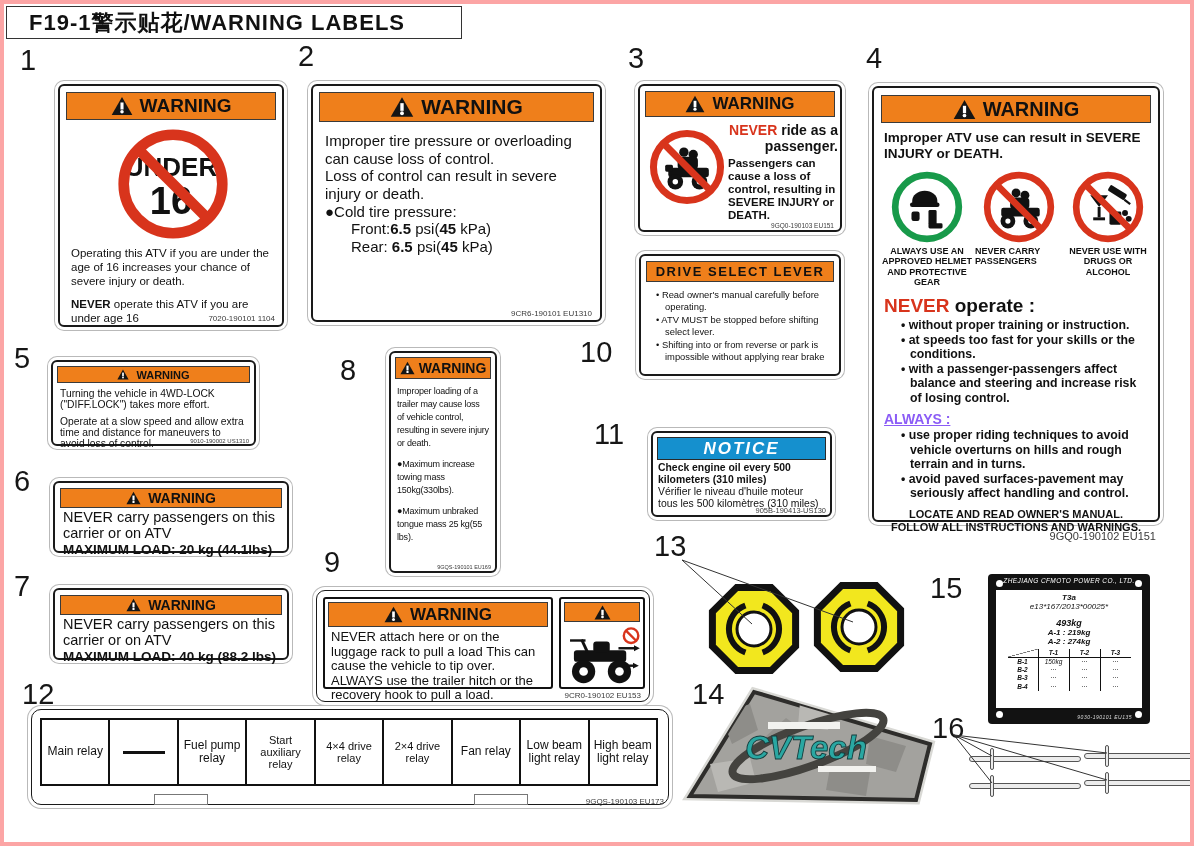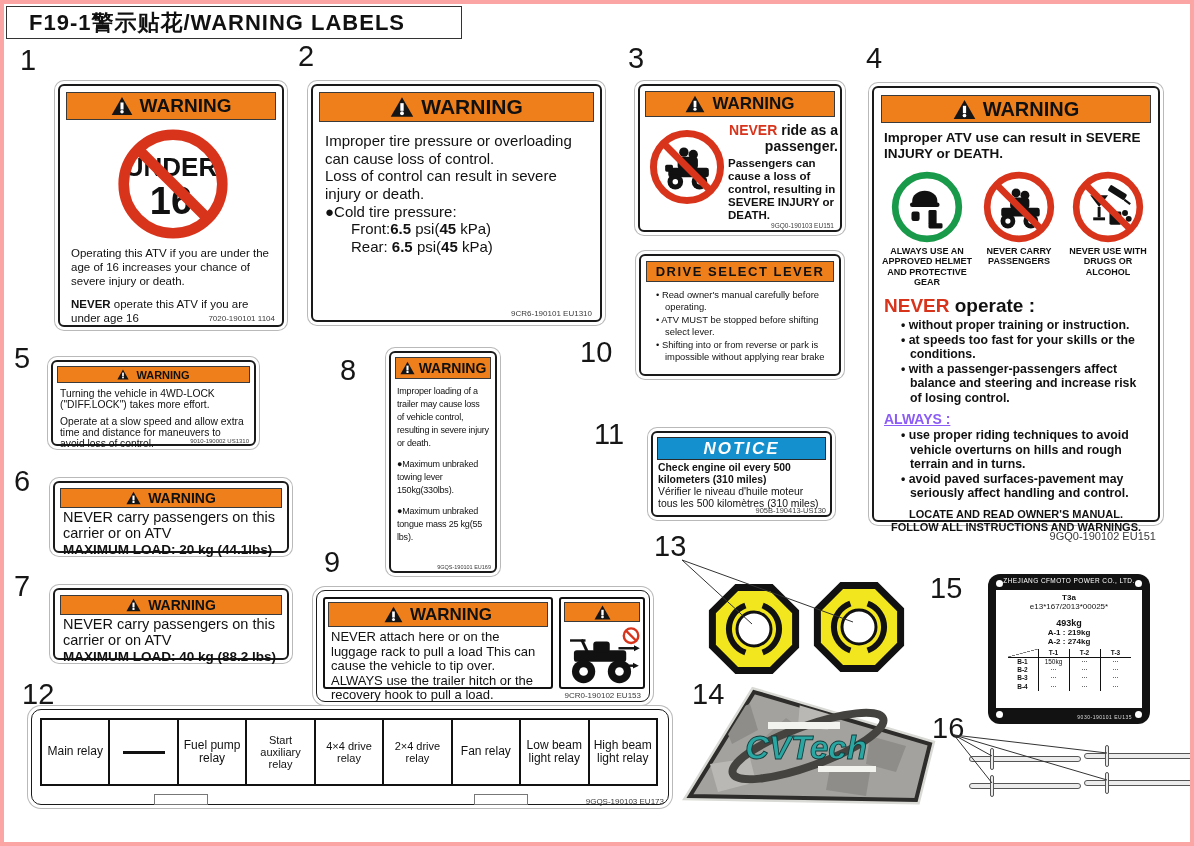--- a/index.html
+++ b/index.html
@@ -19,21 +19,21 @@
   .tline{white-space:nowrap;}
   .strip{position:absolute;height:6px;background:#ececec;border:1px solid #555;border-radius:3px;box-sizing:border-box;}
   .tick{position:absolute;width:4px;background:#ececec;border:1px solid #555;border-radius:2px;box-sizing:border-box;}
   .tab{position:absolute;height:11px;border:1px solid #777;background:#fff;box-sizing:border-box;}
   .title-box{position:absolute;left:2px;top:2px;width:456px;height:33px;border:1.5px solid #333;background:#fff;
              display:flex;align-items:center;padding-left:22px;font-size:22px;font-weight:bold;letter-spacing:1px;box-sizing:border-box;}
   .relay-table{position:absolute;display:flex;border:2px solid #111;background:#fff;box-sizing:border-box;}
   .relay-cell{flex:1;border-right:2px solid #111;display:flex;align-items:center;justify-content:center;
               text-align:center;font-size:12px;padding:2px;line-height:1.1;}
   .relay-cell:last-child{border-right:none;}
-  .plate{position:absolute;background:#121212;border-radius:12px;}
+  .plate{position:absolute;background:#121212;border-radius:4px;font-style:italic;}
   .plate .panel{position:absolute;left:8px;top:16px;width:146px;height:118px;background:#fff;color:#111;text-align:center;}
   .plate-table{border-collapse:collapse;margin:3px auto 0 auto;font-size:6.5px;line-height:1.25;}
   .plate-table th,.plate-table td{padding:0 3px;min-width:24px;}
   .plate-table th{border-bottom:1px solid #111;font-weight:bold;}
   .plate-table td+td, .plate-table th+th{border-left:1px solid #111;}
   .plate-table .corner{background:linear-gradient(to bottom right,transparent 47%,#777 48%,#777 52%,transparent 53%);}
   .rivet{position:absolute;width:7px;height:7px;border-radius:50%;background:#fff;}
   svg{display:block;}
 </style>
 </head>
@@ -148,21 +148,21 @@
         <svg style="margin:0 auto" width="74" height="74" viewBox="0 0 100 100">
           <circle cx="50" cy="50" r="43" fill="none" stroke="#189A4A" stroke-width="9"></circle>
           <path d="M30 42 a17 14 0 0 1 34 0 l0 6 l-34 0 z" fill="#111"></path>
           <rect x="27" y="44" width="40" height="6" rx="3" fill="#111"></rect>
           <rect x="52" y="54" width="11" height="20" rx="2" fill="#111"></rect>
           <rect x="52" y="72" width="19" height="7" rx="2" fill="#111"></rect>
           <rect x="29" y="56" width="11" height="13" rx="3" fill="#111"></rect>
         </svg>
         <div style="font-size:9px;font-weight:bold;line-height:1.15;margin-top:2px">ALWAYS USE AN APPROVED HELMET AND PROTECTIVE GEAR</div>
       </div>
-      <div style="width:88px;text-align:center">
+      <div style="width:88px;text-align:left">
         <svg style="margin:0 auto" width="74" height="74" viewBox="0 0 100 100">
           <circle cx="50" cy="50" r="43" fill="none" stroke="#D8341C" stroke-width="9"></circle>
           <circle cx="46" cy="31" r="6" fill="#111"></circle>
             <circle cx="58" cy="34" r="6" fill="#111"></circle>
           <rect x="38" y="37" width="26" height="16" rx="5" fill="#111"></rect>
           <rect x="26" y="51" width="52" height="12" rx="3" fill="#111"></rect>
           <circle cx="35" cy="69" r="10" fill="#111"></circle>
             <circle cx="66" cy="69" r="10" fill="#111"></circle>
           <circle cx="35" cy="69" r="3.5" fill="#fff"></circle>
             <circle cx="66" cy="69" r="3.5" fill="#fff"></circle>
@@ -247,21 +247,21 @@
   <div class="label" style="left:385px;top:347px;width:108px;height:222px">
     <div class="whead" style="margin:4px;height:22px;font-size:14px;gap:4px">
       <svg width="15" height="14" viewBox="0 0 100 88">
           <path d="M50 3 L97 85 L3 85 Z" fill="#151515"></path>
           <rect x="43" y="28" width="14" height="32" fill="#fff"></rect>
           <circle cx="50" cy="70" r="8" fill="#fff"></circle>
         </svg>
       <span>WARNING</span>
     </div>
     <div style="padding:2px 6px 0 6px;font-size:9px;line-height:1.45;letter-spacing:-0.2px">Improper loading of a trailer may cause loss of vehicle control, resulting in severe injury or death.</div>
-    <div style="padding:8px 6px 0 6px;font-size:9px;line-height:1.45;letter-spacing:-0.2px">●Maximum unbraked towing lever 150kg(330lbs).</div>
+    <div style="padding:8px 6px 0 6px;font-size:9px;line-height:1.45;letter-spacing:-0.2px">●Maximum increase towing mass 150kg(330lbs).</div>
     <div style="padding:8px 6px 0 6px;font-size:9px;line-height:1.45;letter-spacing:-0.2px">●Maximum unbraked tongue mass 25 kg(55 lbs).</div>
     <div class="code" style="right:4px;bottom:1px;font-size:5.5px">9GQS-190101  EU169</div>
   </div>
 
   <div class="label" style="left:312px;top:586px;width:334px;height:112px;border-width:1.5px;border-radius:9px">
     <div style="position:absolute;left:6px;top:6px;width:230px;height:92px;border:2px solid #111;border-radius:3px;box-sizing:border-box">
       <div class="whead" style="margin:3px;height:25px;font-size:17px">
         <svg width="19" height="17" viewBox="0 0 100 88">
             <path d="M50 3 L97 85 L3 85 Z" fill="#151515"></path>
             <rect x="43" y="28" width="14" height="32" fill="#fff"></rect>

